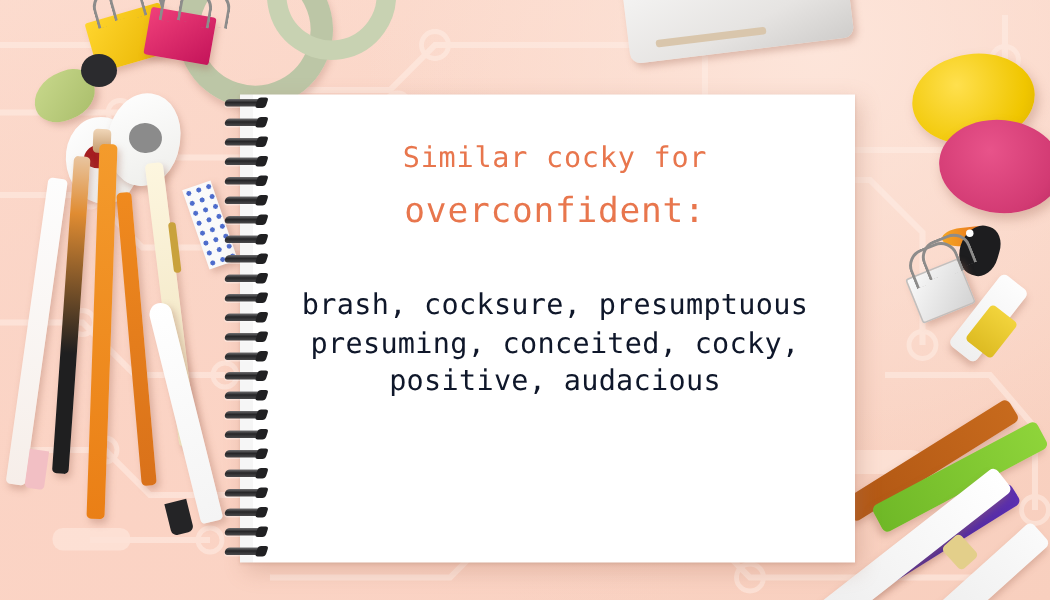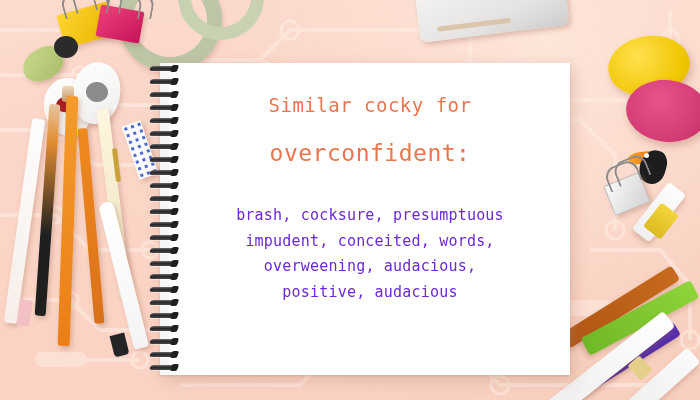--- a/index.html
+++ b/index.html
@@ -48,26 +48,26 @@
   
   .pad-text{
     position:absolute;left:170px;top:63px;width:400px;height:312px;
     text-align:center;
   }
   .t-line1{
     margin-top:31px;
     font-size:19px;letter-spacing:.5px;color:#e8764d;
   }
   .t-line2{
-    margin-top:24px;
+    margin-top:12px;
     font-size:23px;letter-spacing:.5px;color:#e8764d;
   }
   .words{
     margin-top:37px;
-    font-size:15px;line-height:25.5px;color:#6d28d9;letter-spacing:.2px;
+    font-size:19px;line-height:25.5px;color:#0f172a;letter-spacing:.2px;
   }
 
   
   .logo{
     position:absolute;right:6px;top:3px;
     font-size:14px;color:#ffffff;letter-spacing:.4px;
     text-shadow:0 1px 2px rgba(160,100,80,.55);
   }
 
   
@@ -326,20 +326,19 @@
       <div class="coil" style="top: 279px;"></div>
       <div class="coil" style="top: 292px;"></div>
       <div class="coil" style="top: 305px;"></div>
     </div>
 
   <div class="pad-text">
     <div class="t-line1">Similar cocky for</div>
     <div class="t-line2">overconfident:</div>
     <div class="words">
       <div>brash, cocksure, presumptuous</div>
-      <div>impudent, conceited, words,</div>
-      <div>overweening, audacious,</div>
+      <div>presuming, conceited, cocky,</div>
       <div>positive, audacious</div>
     </div>
   </div>
 
 
 </div>
 
 </body></html>

